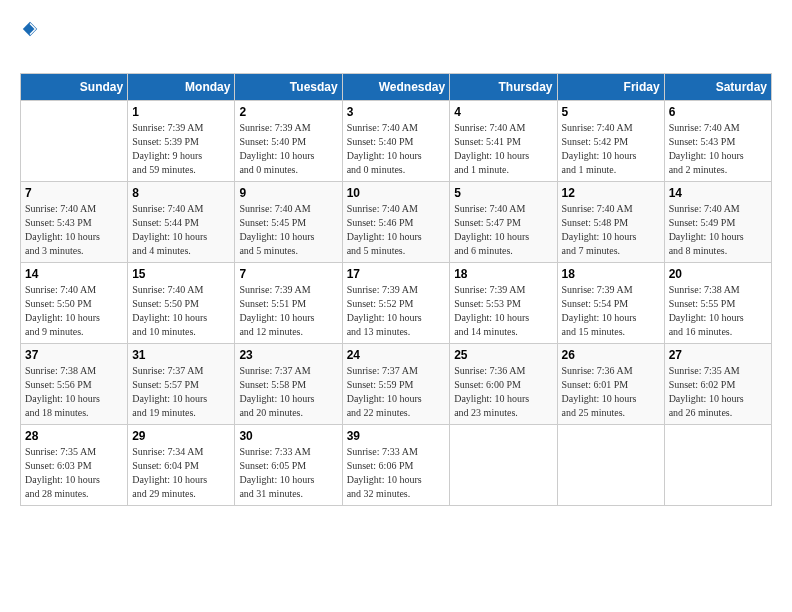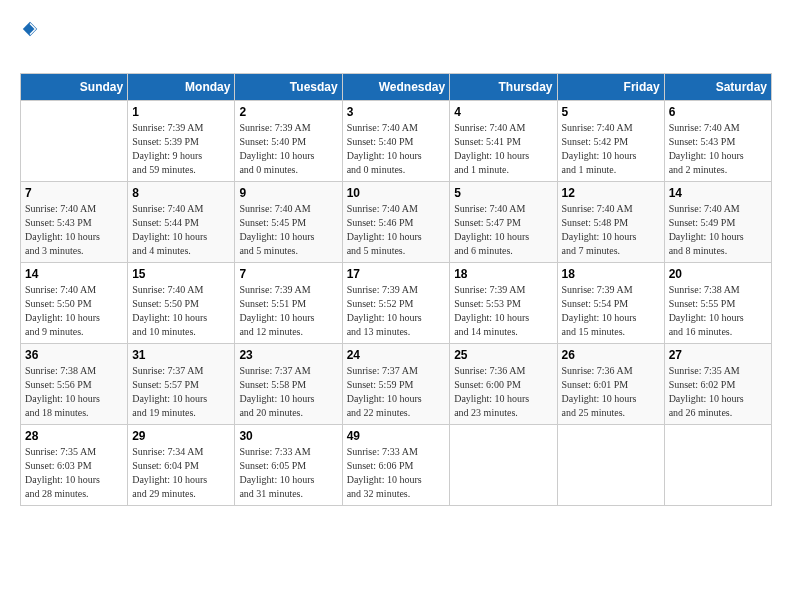--- a/index.html
+++ b/index.html
@@ -250,21 +250,21 @@
         <td>
           <div class="day-number">20</div>
           <div class="day-info" style="white-space: pre-line;">Sunrise: 7:38 AM
 Sunset: 5:55 PM
 Daylight: 10 hours
 and 16 minutes.</div>
         </td>
       </tr>
       <tr>
         <td>
-          <div class="day-number">36</div>
+          <div class="day-number">37</div>
           <div class="day-info" style="white-space: pre-line;">Sunrise: 7:38 AM
 Sunset: 5:56 PM
 Daylight: 10 hours
 and 18 minutes.</div>
         </td>
         <td>
           <div class="day-number">31</div>
           <div class="day-info" style="white-space: pre-line;">Sunrise: 7:37 AM
 Sunset: 5:57 PM
 Daylight: 10 hours
@@ -322,21 +322,21 @@
 and 29 minutes.</div>
         </td>
         <td>
           <div class="day-number">30</div>
           <div class="day-info" style="white-space: pre-line;">Sunrise: 7:33 AM
 Sunset: 6:05 PM
 Daylight: 10 hours
 and 31 minutes.</div>
         </td>
         <td>
-          <div class="day-number">49</div>
+          <div class="day-number">39</div>
           <div class="day-info" style="white-space: pre-line;">Sunrise: 7:33 AM
 Sunset: 6:06 PM
 Daylight: 10 hours
 and 32 minutes.</div>
         </td>
         <td class="empty-cell"></td>
         <td class="empty-cell"></td>
         <td class="empty-cell"></td>
       </tr>
     </tbody>

